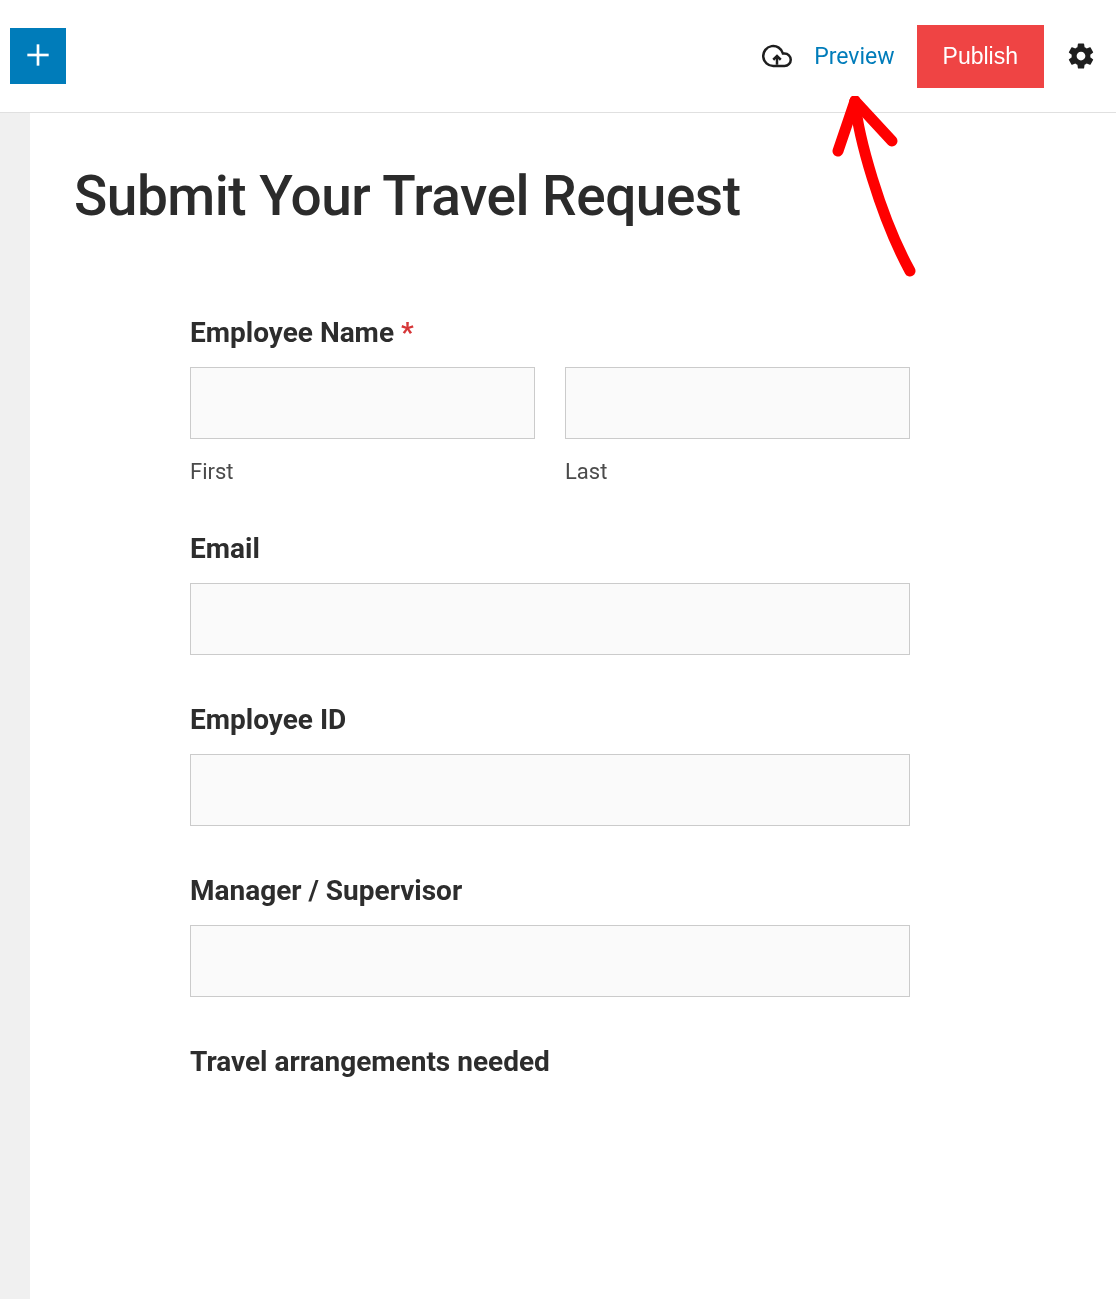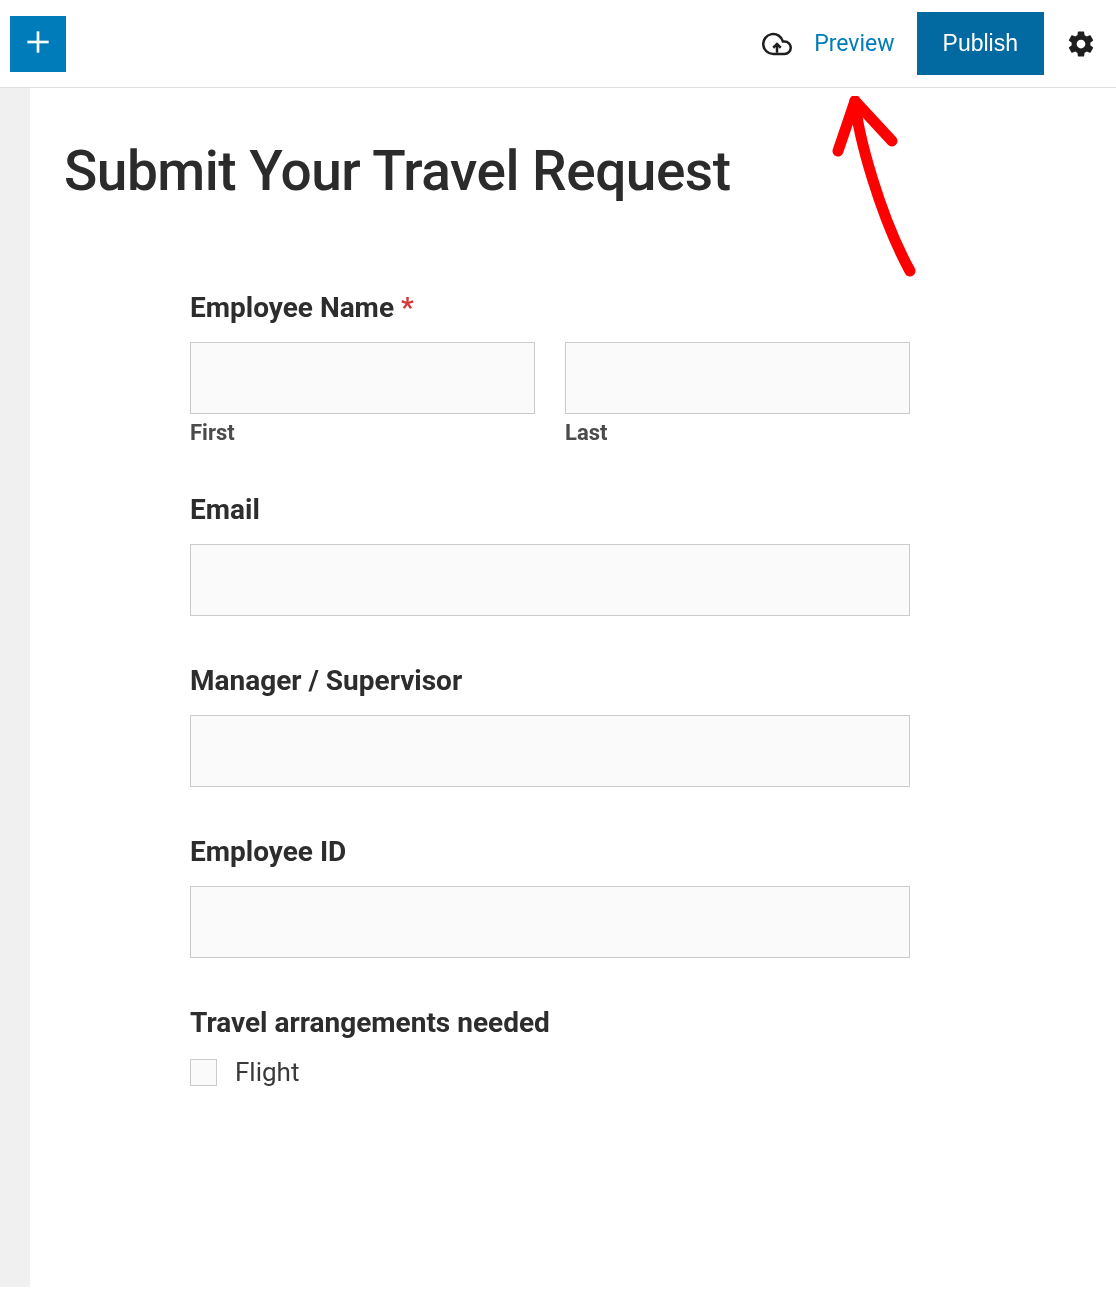--- a/index.html
+++ b/index.html
@@ -17,21 +17,21 @@
     }
 
     
     .toolbar {
       display: flex;
       align-items: center;
       justify-content: space-between;
       padding: 14px 12px 14px 10px;
       background: #ffffff;
       border-bottom: 1px solid #e0e0e0;
-      height: 88px;
+      height: 113px;
     }
     .toolbar-left {
       display: flex;
       align-items: center;
     }
     .add-btn {
       width: 56px;
       height: 56px;
       background: #007cba;
       border: none;
@@ -59,21 +59,21 @@
       width: 30px;
       height: 30px;
     }
     .preview-link {
       color: #007cba;
       font-size: 23px;
       text-decoration: none;
       cursor: pointer;
     }
     .publish-btn {
-      background: #0369a1;
+      background: #ef4444;
       color: #ffffff;
       border: none;
       font-size: 23px;
       padding: 18px 26px;
       cursor: pointer;
     }
     .settings-icon {
       display: flex;
       align-items: center;
       justify-content: center;
@@ -94,21 +94,21 @@
     .page-card {
       background: #ffffff;
       padding: 52px 0 0 0;
       height: 100%;
     }
     .page-title {
       font-size: 55px;
       font-weight: 500;
       color: #2b2b2b;
       letter-spacing: -0.5px;
-      padding-left: 34px;
+      padding-left: 44px;
       line-height: 1.15;
     }
 
     .form-wrap {
       padding: 88px 0 0 160px;
       max-width: 880px;
     }
 
     .field-group {
       margin-bottom: 48px;
@@ -135,23 +135,23 @@
       width: 100%;
       height: 72px;
       background: #fafafa;
       border: 1px solid #cbcbcb;
       font-size: 20px;
       padding: 0 14px;
     }
     .sub-label {
       font-size: 22px;
       color: #4b4b4b;
-      margin-top: 6px;
+      margin-top: 20px;
       display: block;
-      font-weight: 700;
+      font-weight: 400;
     }
 
     .checkbox-row {
       display: flex;
       align-items: center;
       gap: 18px;
       margin-top: 4px;
     }
     .checkbox-box {
       width: 27px;
@@ -230,36 +230,32 @@
           </div>
         </div>
       </div>
 
       <div class="field-group">
         <label class="field-label">Email</label>
         <input type="text" class="text-input" style="">
       </div>
 
       <div class="field-group">
+        <label class="field-label">Employee ID</label>
+        <input type="text" class="text-input" style="">
+      </div>
+
+      <div class="field-group">
         <label class="field-label">Manager / Supervisor</label>
         <input type="text" class="text-input" style="">
       </div>
 
-      <div class="field-group">
-        <label class="field-label">Employee ID</label>
-        <input type="text" class="text-input" style="">
-      </div>
-
 
       <div class="field-group" style="margin-bottom:7px;">
         <label class="field-label">Travel arrangements needed</label>
-        <div class="checkbox-row">
-          <span class="checkbox-box"></span>
-          <span class="checkbox-label">Flight</span>
-        </div>
       </div>
 
     </div>
   </div>
 </div>
 
 <div class="arrow-annotation">
   <svg viewBox="0 0 120 200">
     <path d="M 25 5 C 28 40, 50 120, 80 175" stroke="#ff0000" stroke-width="11" fill="none" stroke-linecap="round"></path>
     <path d="M 25 5 L 8 55" stroke="#ff0000" stroke-width="11" fill="none" stroke-linecap="round"></path>

